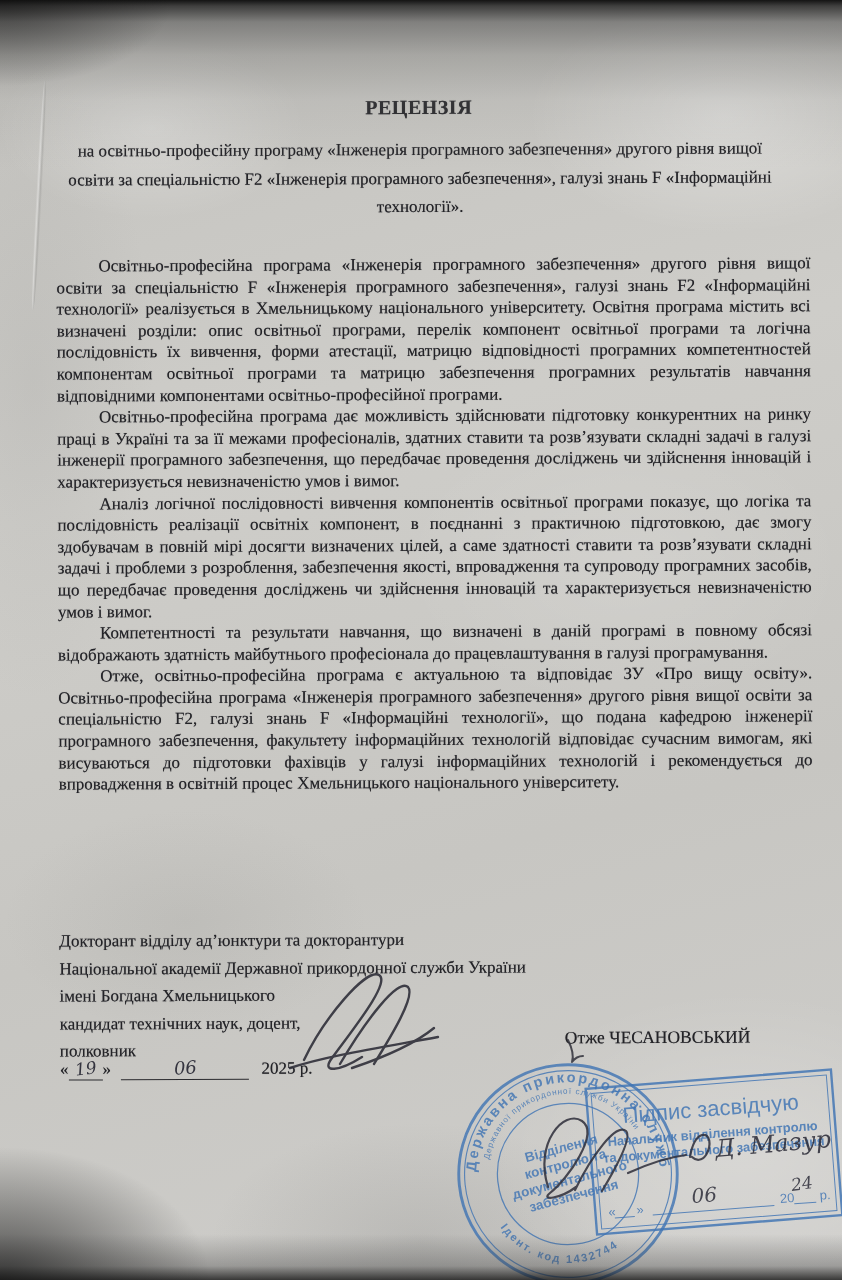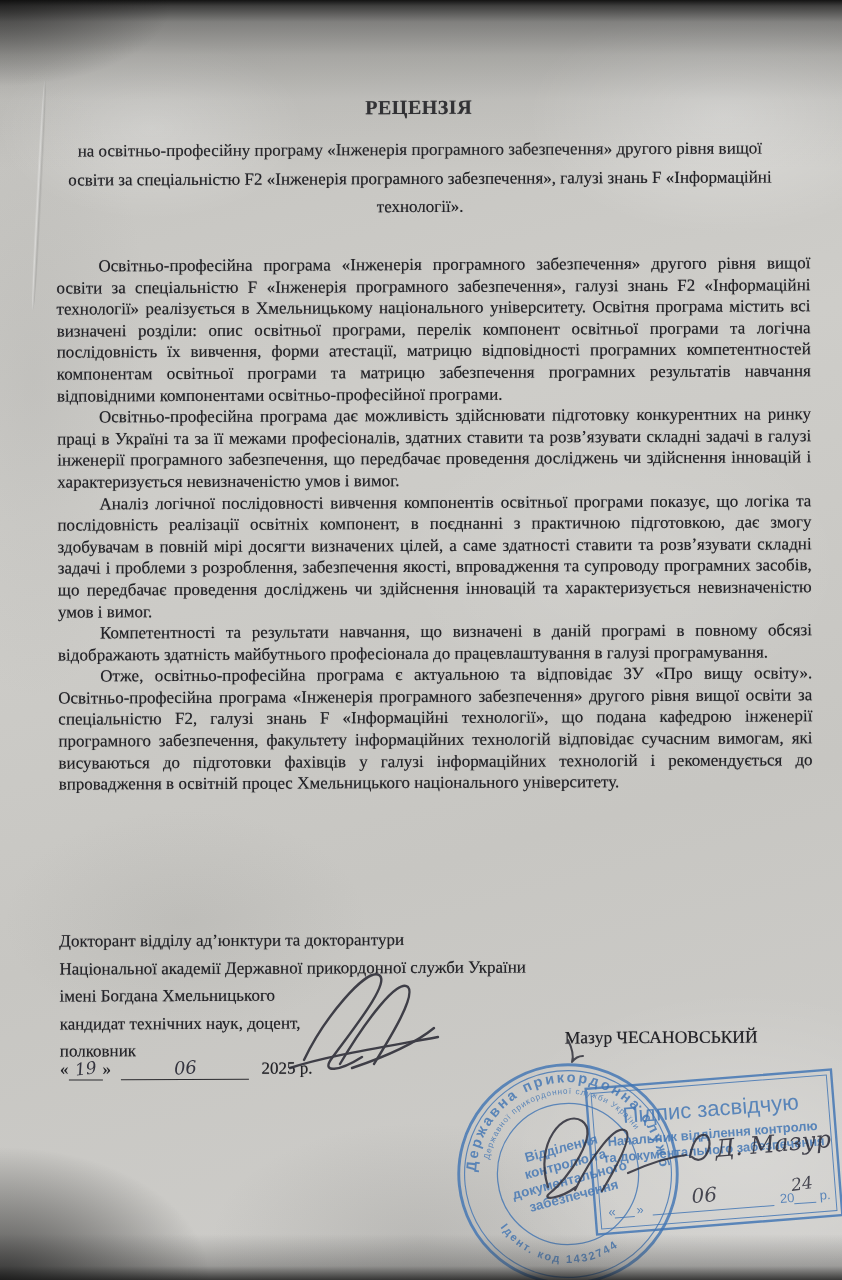--- a/index.html
+++ b/index.html
@@ -84,21 +84,21 @@
       <div>кандидат технічних наук, доцент,</div>
       <div>полковник</div>
     </div>
 
     <div class="date-line">
       <span>«</span><span class="blank" style="width:34px;"><span class="hand" style="display:inline-block;transform:rotate(-7deg);font-size:17px;">19</span></span><span>»</span>
       <span class="blank" style="width:128px;margin-left:6px;"><span class="hand" style="display:inline-block;transform:rotate(-4deg);font-size:18px;">06</span></span>
       <span style="margin-left:8px;">2025 р.</span>
     </div>
 
-    <div class="reviewer-name">Мазур ЧЕСАНОВСЬКИЙ</div>
+    <div class="reviewer-name">Отже ЧЕСАНОВСЬКИЙ</div>
   </div>
 
   <svg class="sig-svg" style="left:282px; top:958px;" width="180" height="120" viewBox="0 0 180 120">
     <g fill="none" stroke="#30303a" stroke-width="2.4" stroke-linecap="round" opacity="0.9">
       <path d="M22,102 C42,60 84,10 97,17 C109,24 72,70 50,100 C38,116 58,113 80,99"></path>
       <path d="M58,106 C84,62 116,20 126,29 C134,38 108,80 92,106"></path>
       <path d="M8,110 C44,98 96,90 156,79"></path>
       <path d="M70,110 C100,100 130,88 152,70"></path>
     </g>
   </svg>

